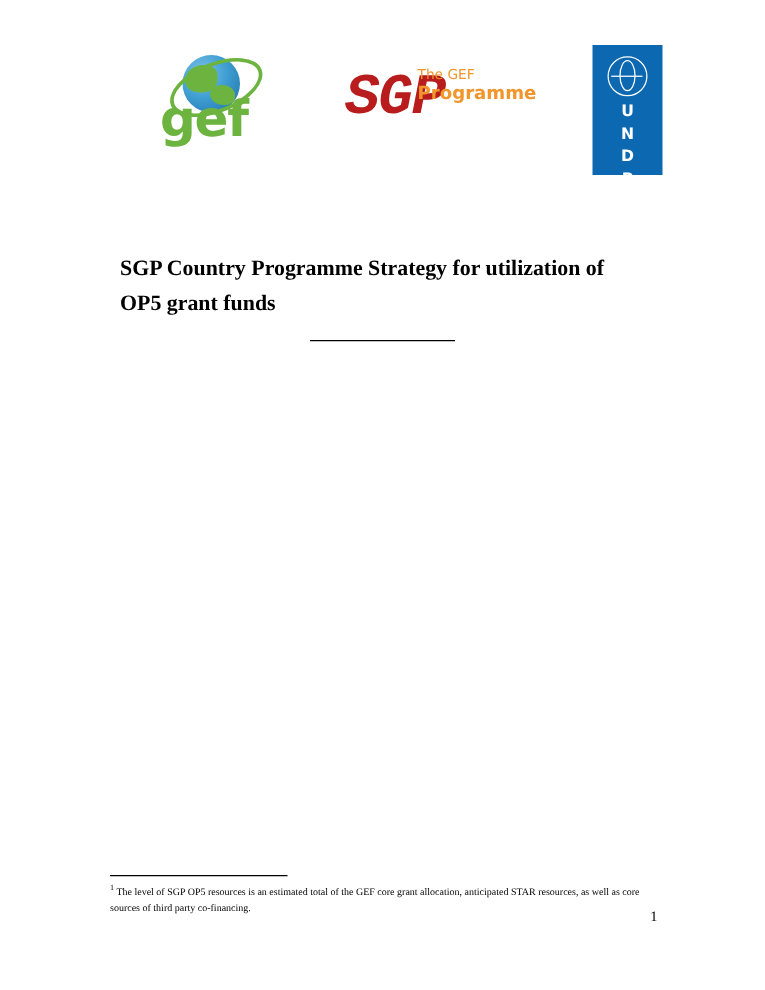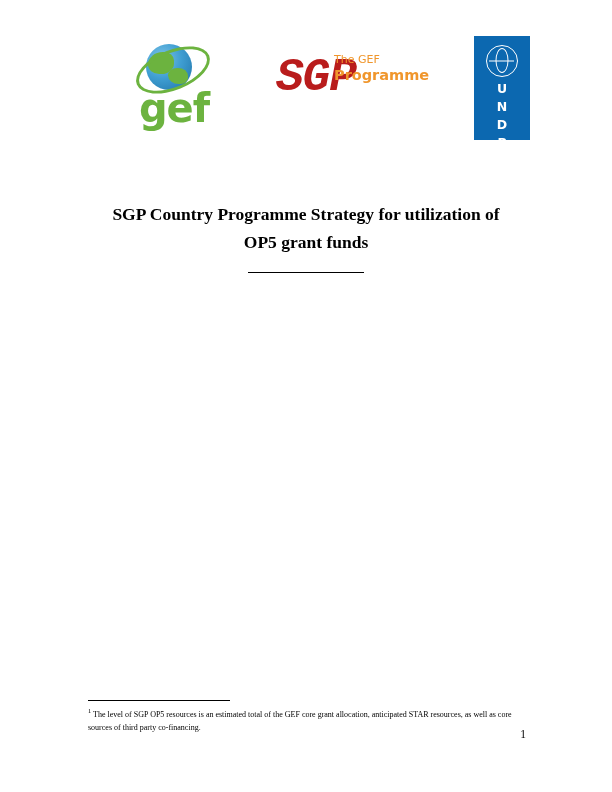--- a/index.html
+++ b/index.html
@@ -70,23 +70,23 @@
     top: 6px;
     width: 72px;
     height: 34px;
     border: 3.5px solid #6cb33f;
     border-radius: 50%;
     transform: rotate(-22deg);
   }
   .gef-word {
     position: absolute;
     left: 0px;
-    top: 40px;
+    top: 28px;
     width: 92px;
-    text-align: center;
+    text-align: left;
     font-family: "DejaVu Sans", sans-serif;
     font-weight: bold;
     font-size: 40px;
     letter-spacing: -1px;
     color: #6cb33f;
     line-height: 48px;
   }
 
   
   .sgp-logo {
@@ -185,21 +185,21 @@
     letter-spacing: 0px;
   }
   .undp-letters span { display: block; }
 
   
   .doc-title {
     position: absolute;
     left: 96px;
     top: 200px;
     width: 420px;
-    text-align: center;
+    text-align: left;
     font-family: "Liberation Serif", serif;
     font-weight: bold;
     font-size: 17.5px;
     line-height: 28px;
   }
 
   .title-rule {
     position: absolute;
     left: 248px;
     top: 272px;

